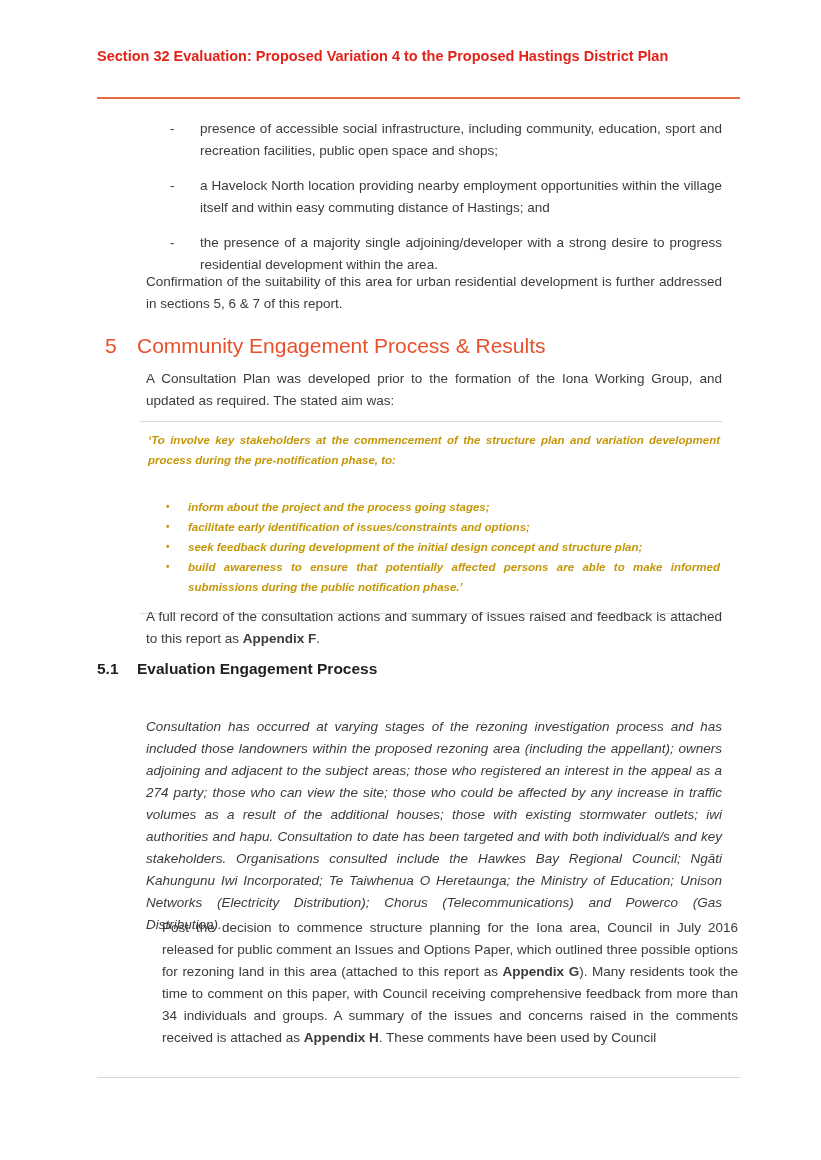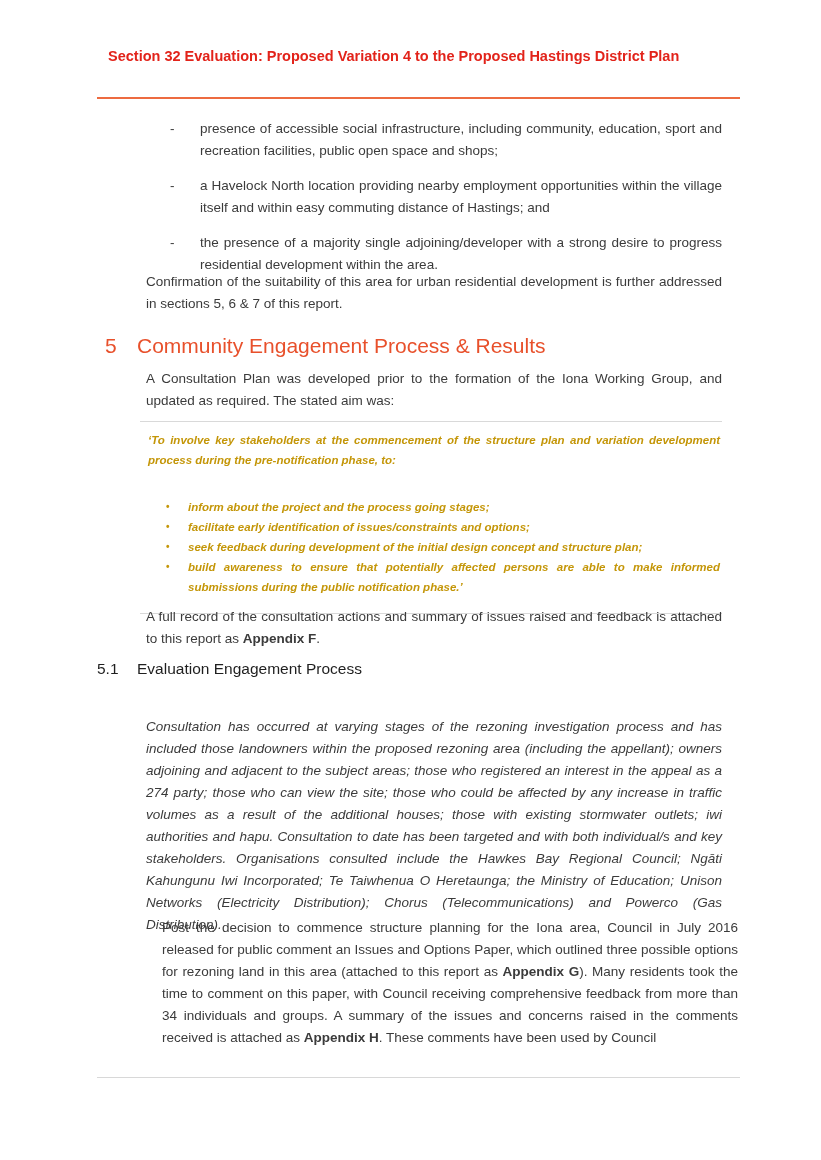--- a/index.html
+++ b/index.html
@@ -16,21 +16,20 @@
   }
   
   .header-title {
     position: absolute;
     left: 97px; top: 46px;
     width: 630px;
     font-size: 14.5px;
     font-weight: bold;
     line-height: 20px;
     color: #e2231a;
-    margin-left: 11px;
   }
   .header-rule {
     position: absolute;
     left: 97px; top: 97px;
     width: 643px; height: 2px;
     background: #ed6b40;
   }
   
   .body-text {
     font-size: 13.5px;
@@ -72,21 +71,21 @@
     font-weight: normal;
     line-height: 28px;
   }
   .h1-section .h-num { width: 32px; }
   .h2-section {
     position: absolute;
     left: 97px; top: 657px;
     display: flex;
     color: #1f1f1f;
     font-size: 15.5px;
-    font-weight: normal;
+    font-weight: bold;
     line-height: 24px;
     justify-content: center;
   }
   .h2-section .h-num { width: 40px; }
   
   .quote-block {
     position: absolute;
     left: 140px; top: 421px;
     width: 582px;
     border-top: 1px solid #d9d9d9;

